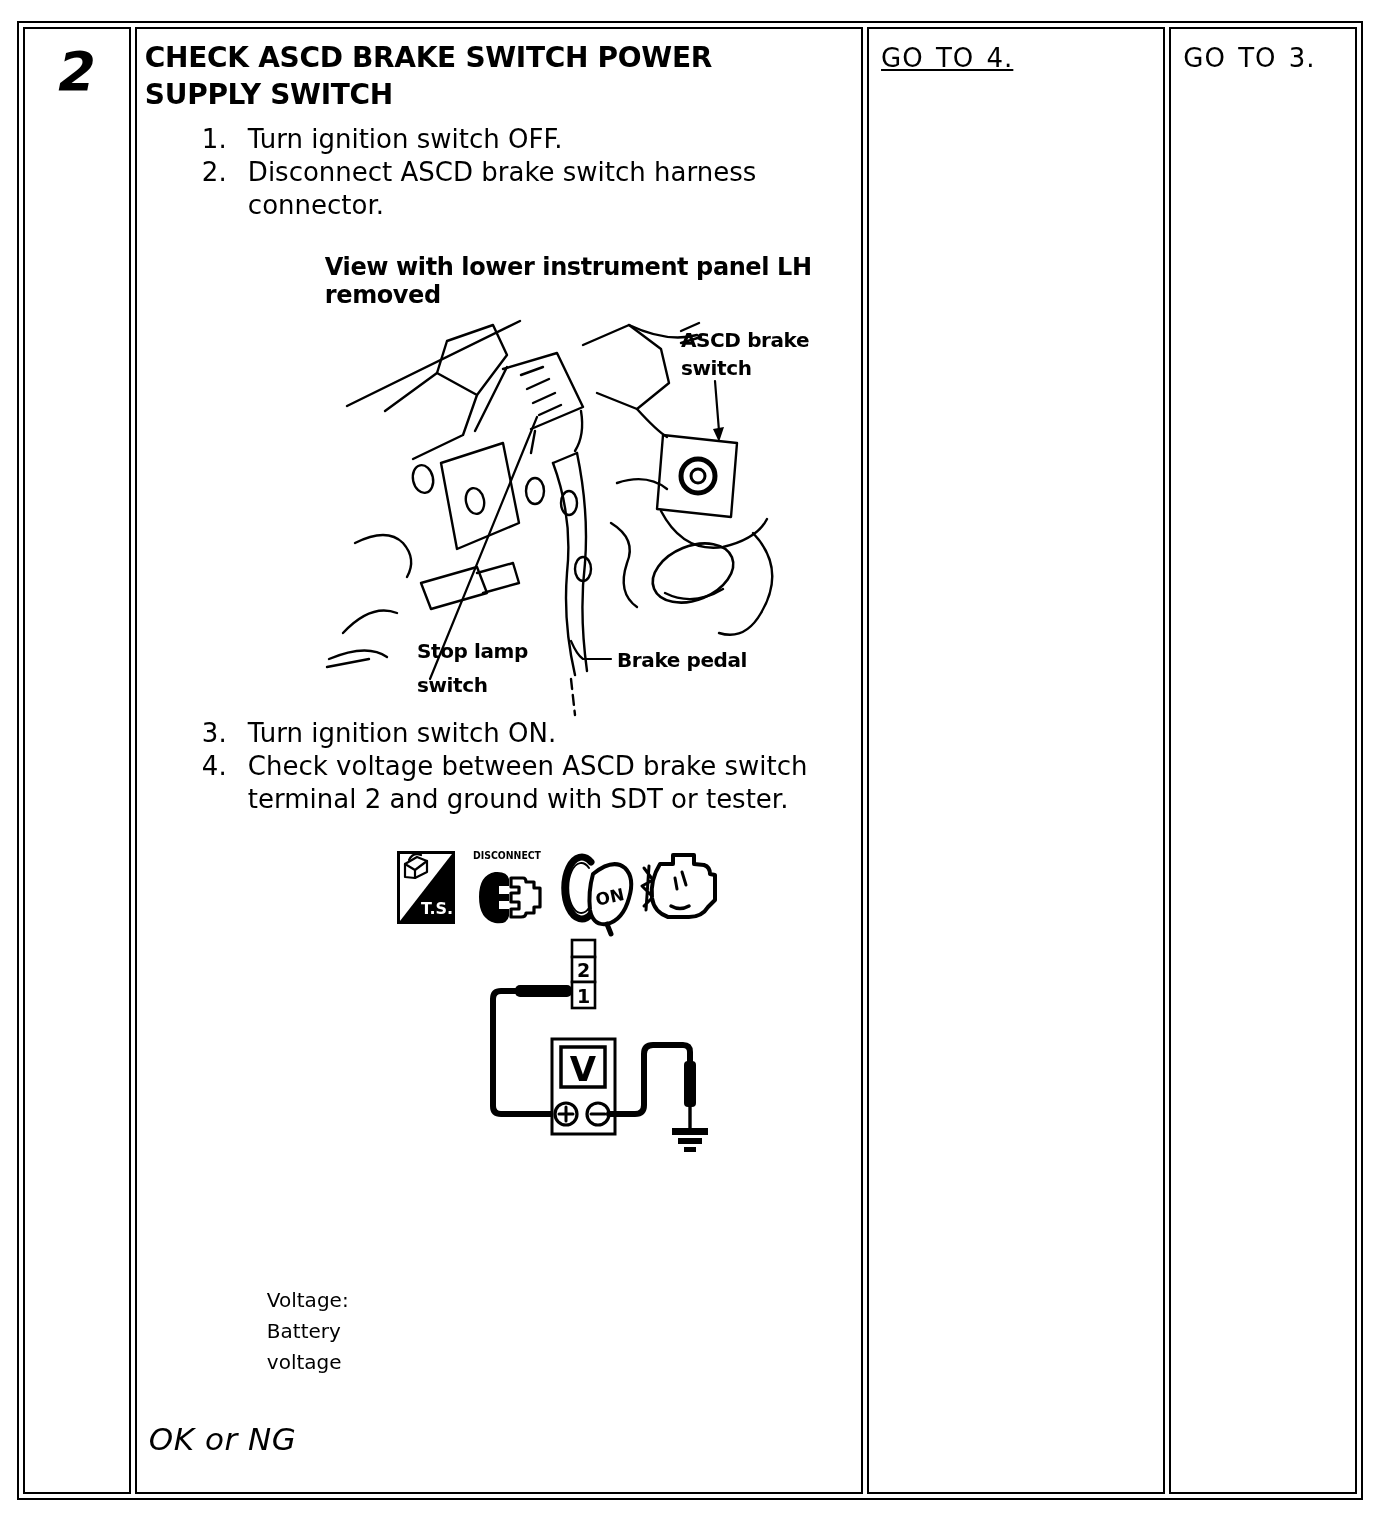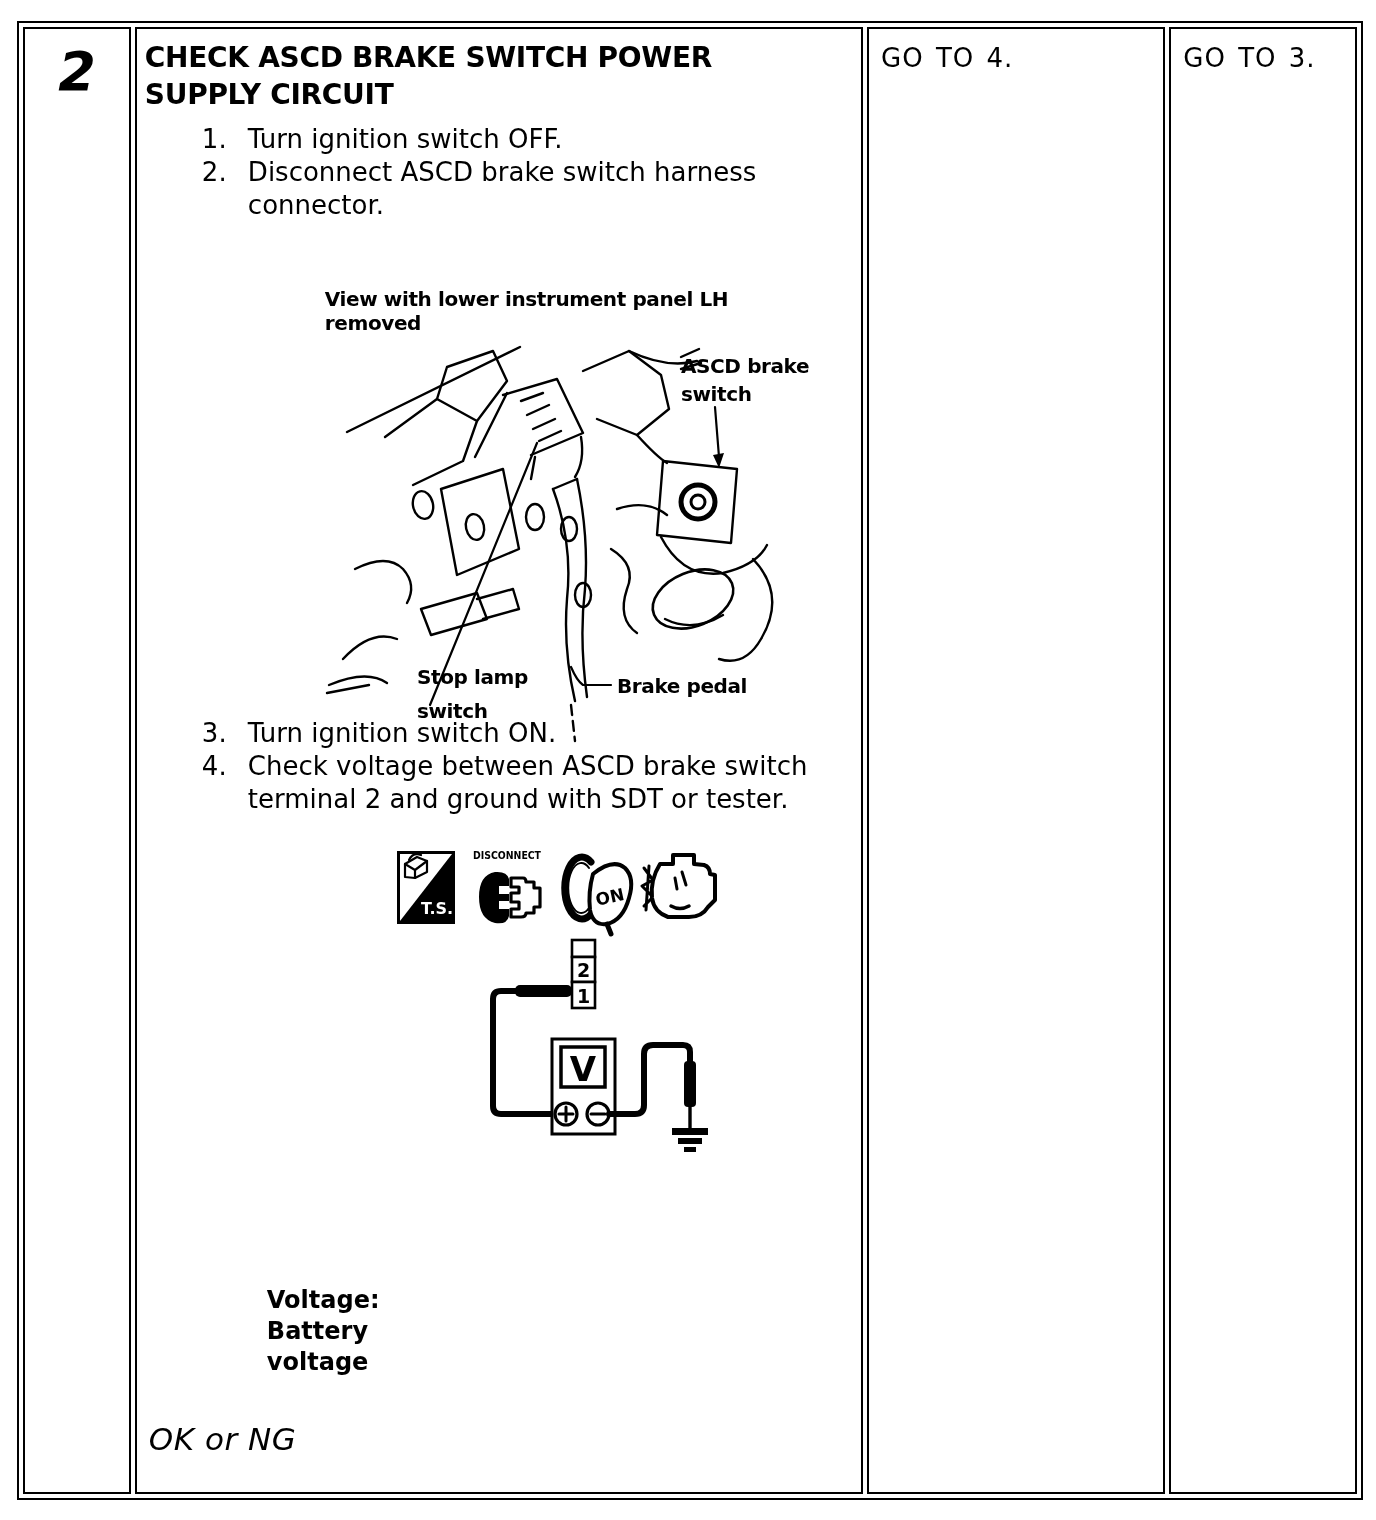--- a/index.html
+++ b/index.html
@@ -4,59 +4,59 @@
 <style>
   html,body{margin:0;padding:0;background:#ffffff;}
   body{width:1376px;height:1520px;position:relative;color:#000;
        font-family:"DejaVu Sans","Liberation Sans",sans-serif;}
   .outer{position:absolute;left:17px;top:21px;width:1346px;height:1479px;
          border:2px solid #000;box-sizing:border-box;padding:4px;
          display:flex;gap:4px;align-items:stretch;background:#fff;}
   .cell{border:2px solid #000;box-sizing:border-box;background:#fff;position:relative;}
   .c1{width:112px;}
   .c2{width:757px;}
-  .c3{width:310px;}
+  .c3{width:310px;text-decoration:underline;}
   .c4{width:195px;}
   .stepnum{font-size:54px;font-weight:bold;font-style:italic;text-align:center;
            padding-top:16px;line-height:1;}
   .goto{padding:14px 8px 0 12px;font-size:26px;letter-spacing:1px;word-spacing:3px;}
   .title{position:absolute;left:8px;top:10px;font-size:28px;font-weight:bold;
          line-height:37px;letter-spacing:-0.3px;}
   .steps{position:absolute;left:65px;}
   .steps-a{top:94px;}
   .steps-b{top:688px;}
   .step{display:flex;font-size:26px;line-height:33px;}
   .step .n{width:46px;flex:none;}
   .fig1{position:absolute;left:188px;top:224px;width:500px;}
-  .fig1 .caption{font-size:20px;font-weight:bold;letter-spacing:-0.4px;margin-top:34px;}
+  .fig1 .caption{font-size:24px;font-weight:bold;letter-spacing:-0.4px;}
   .fig1 svg{display:block;margin-top:2px;}
   .figlabel{font-size:20px;font-weight:bold;letter-spacing:-0.4px;
             font-family:"DejaVu Sans","Liberation Sans",sans-serif;}
   .icons-row{position:absolute;left:258px;top:817px;}
   .fig2{position:absolute;left:350px;top:905px;}
-  .voltage{position:absolute;left:130px;top:1256px;font-size:24px;font-weight:bold;line-height:31px;}
+  .voltage{position:absolute;left:130px;top:1256px;font-size:20px;font-weight:normal;line-height:31px;}
   .okng{position:absolute;left:12px;top:1392px;font-size:31px;font-weight:normal;font-style:italic;
         letter-spacing:0.5px;}
   .ink{stroke:#000;fill:none;stroke-linecap:round;stroke-linejoin:round;}
   svg text{font-family:"DejaVu Sans","Liberation Sans",sans-serif;}
 </style>
 </head>
 <body>
 
 <div class="outer">
 
   <div class="cell c1">
     <div class="stepnum">2</div>
   </div>
 
   <div class="cell c2">
 
     <div class="title">
       <div>CHECK ASCD BRAKE SWITCH POWER</div>
-      <div>SUPPLY CIRCUIT</div>
+      <div>SUPPLY SWITCH</div>
     </div>
 
     <div class="steps steps-a">
       <div class="step">
         <div class="n">1.</div>
         <div>
           <div>Turn ignition switch OFF.</div>
           <div></div>
         </div>
       </div>

